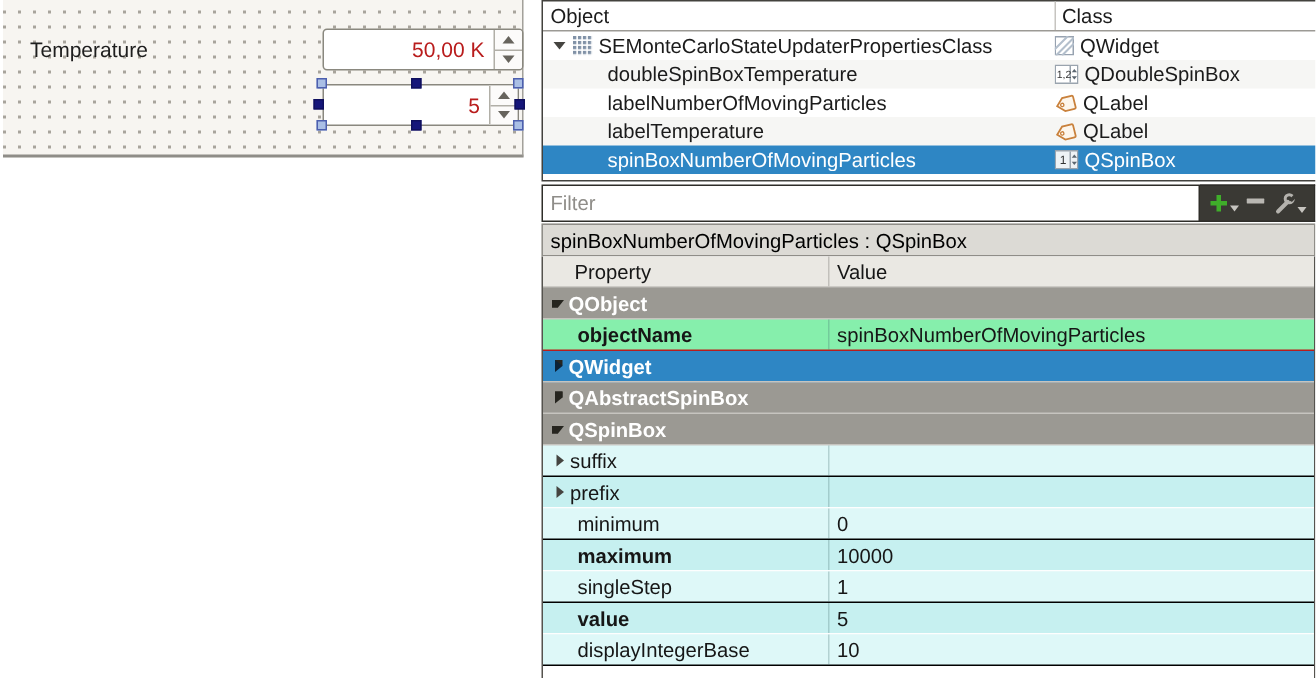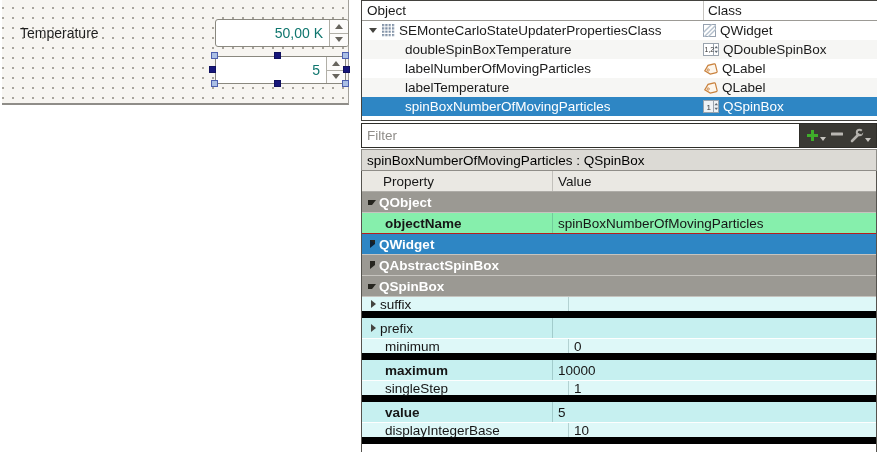--- a/index.html
+++ b/index.html
@@ -13,21 +13,21 @@
     background-image:radial-gradient(circle, #a8a49c 1px, transparent 1.3px);
     background-size:10px 10px; background-position:6px 3px;
     border-right:1px solid #a3a19b; border-bottom:2px solid #8f8d88; }
   .form-label { position:absolute; font-size:14px; color:#1e1e1e; white-space:nowrap; }
   .lbl-temp { left:18px; top:25px; }
   .lbl-part { left:15px; top:62px; }
   .spinbox { position:absolute; display:flex; background:#fff;
     border:1px solid #8a887f; border-radius:3px; overflow:hidden; }
   .sb-temp { left:213px; top:19px; width:134px; height:28px; }
   .sb-part { left:213px; top:56px; width:131px; height:28px; }
-  .spin-val { flex:1; text-align:right; font-size:14px; color:#0f766e; padding:5px 6px 0 0; }
+  .spin-val { flex:1; text-align:right; font-size:14px; color:#b91c1c; padding:5px 6px 0 0; }
   .spin-btns { width:19px; border-left:1px solid #b1afa7; display:flex; flex-direction:column; background:#fcfbfa; }
   .spin-half { flex:1; display:flex; align-items:center; justify-content:center; }
   .spin-half.up { border-bottom:1px solid #b1afa7; }
   .tri-up { width:0; height:0; border-left:4px solid transparent; border-right:4px solid transparent;
             border-bottom:5px solid #67645d; }
   .tri-dn { width:0; height:0; border-left:4px solid transparent; border-right:4px solid transparent;
             border-top:5px solid #67645d; }
   .handle { position:absolute; width:7px; height:7px; }
   .handle.corner { background:#aabfe5; border:1px solid #4d5fae; }
   .handle.mid { background:#16167a; border:1px solid #10105e; }
@@ -87,21 +87,21 @@
     font-weight:bold; border-bottom:1px solid #c6c4bf; }
   .sec.selected { background:#2e86c4; }
   .sec .expander { margin-left:3px; }
   .sec .tri-right-sm, .sec .tri-down-sm { border-left-color:#26251f; border-top-color:#26251f; }
   .sec.selected .tri-right-sm { border-left-color:#0c2236; }
   .prow { height:21px; display:flex; align-items:stretch; }
   .prow .pn { width:190px; display:flex; align-items:center; }
   .prow .pv { flex:1; padding-left:5px; border-left:1px solid rgba(70,110,110,0.28);
     display:flex; align-items:center; }
   .prow.cream { background:#86efac; border-bottom:1px solid #b91c1c; }
-  .prow.cyan-l { background:#def8f8; border-bottom:7px solid #000000;gap:16px; }
+  .prow.cyan-l { background:#def8f8; border-bottom:1px solid #000000; }
   .prow.cyan-d { background:#c6f0f0; border-bottom:1px solid #fdfefe; }
   .pn.noarrow { padding-left:23px; }
   .bold { font-weight:bold; }
 </style>
 </head>
 <body>
 
 <div class="app">
 
   <div class="form-canvas">

